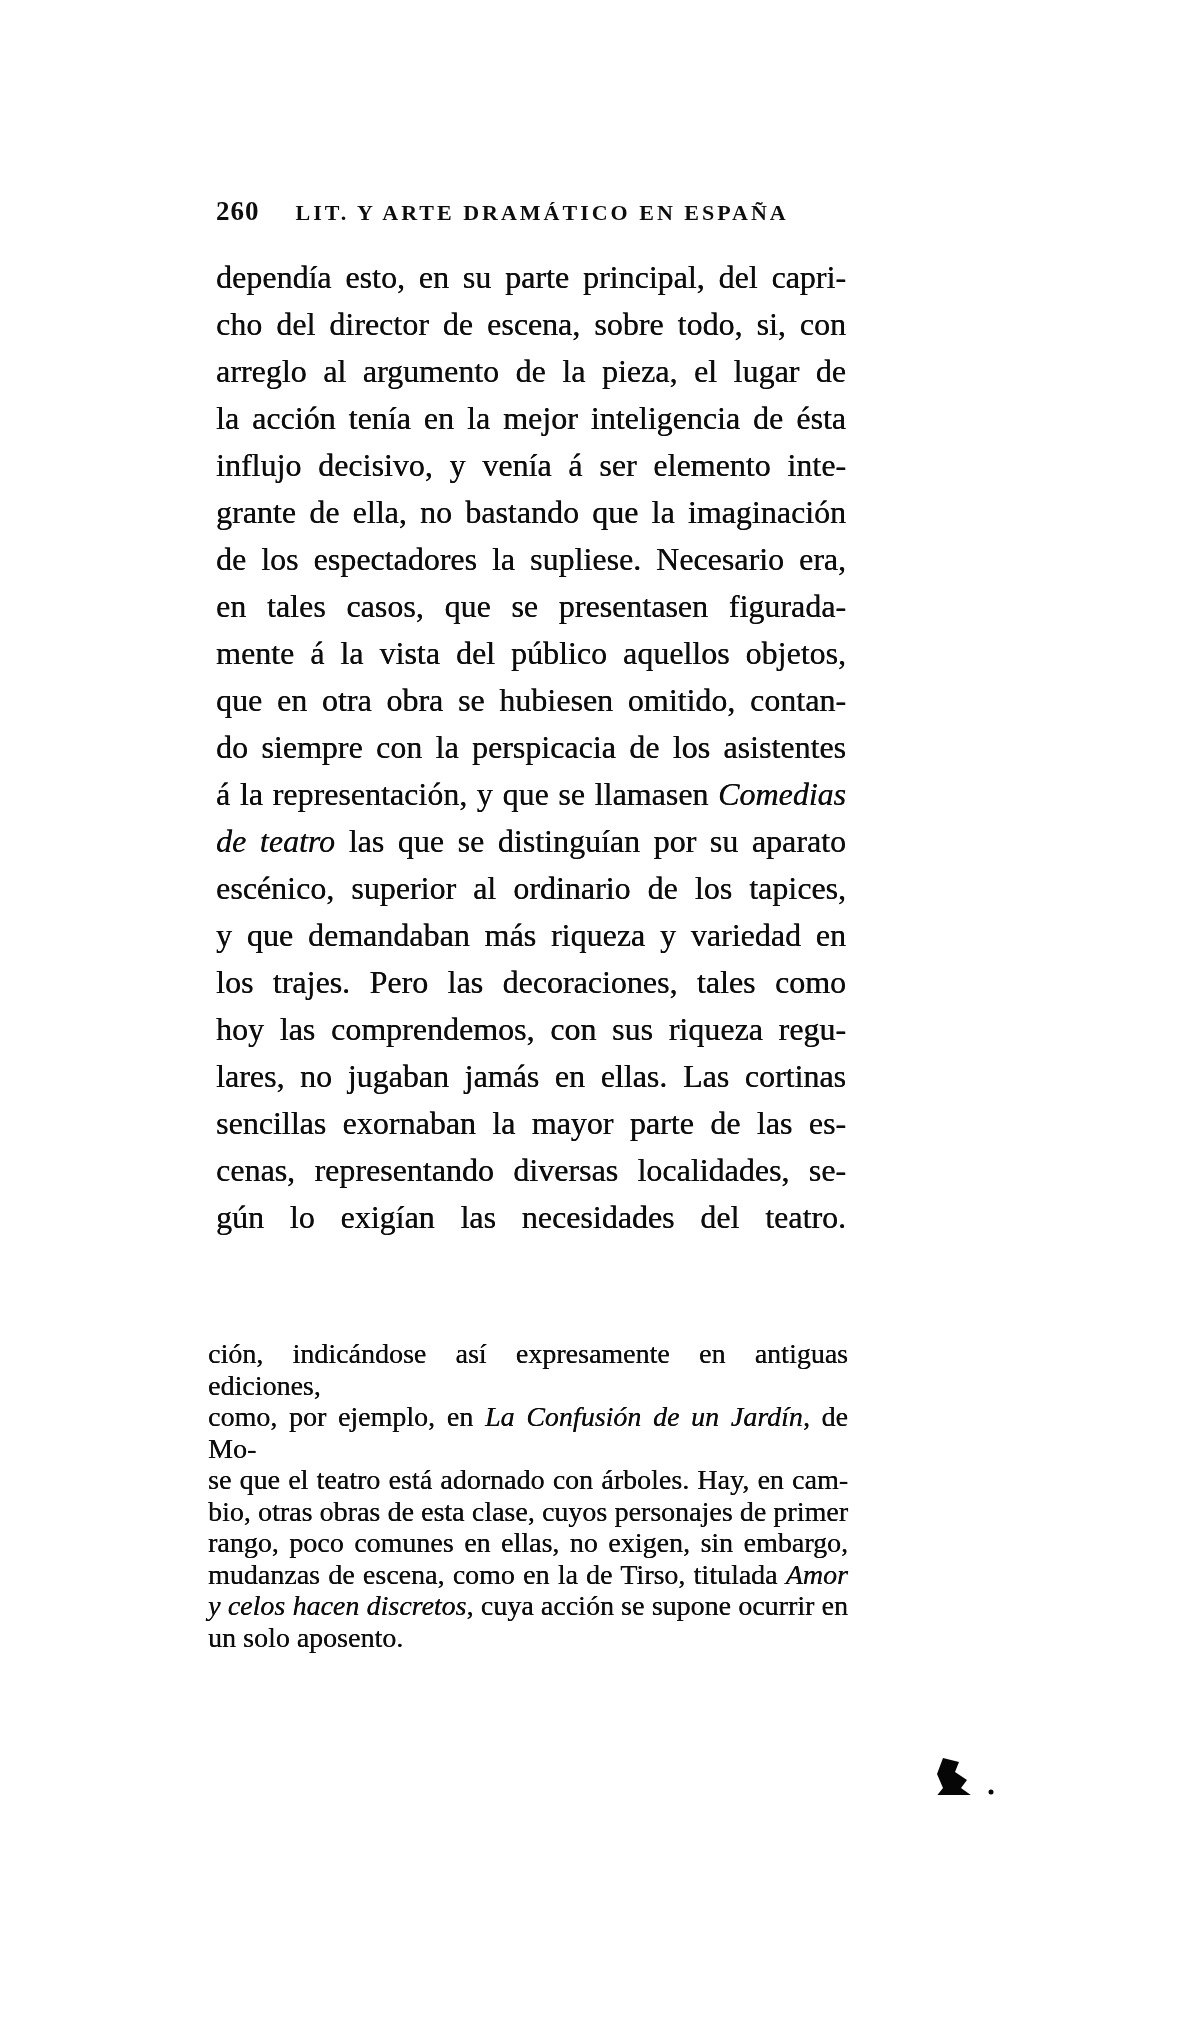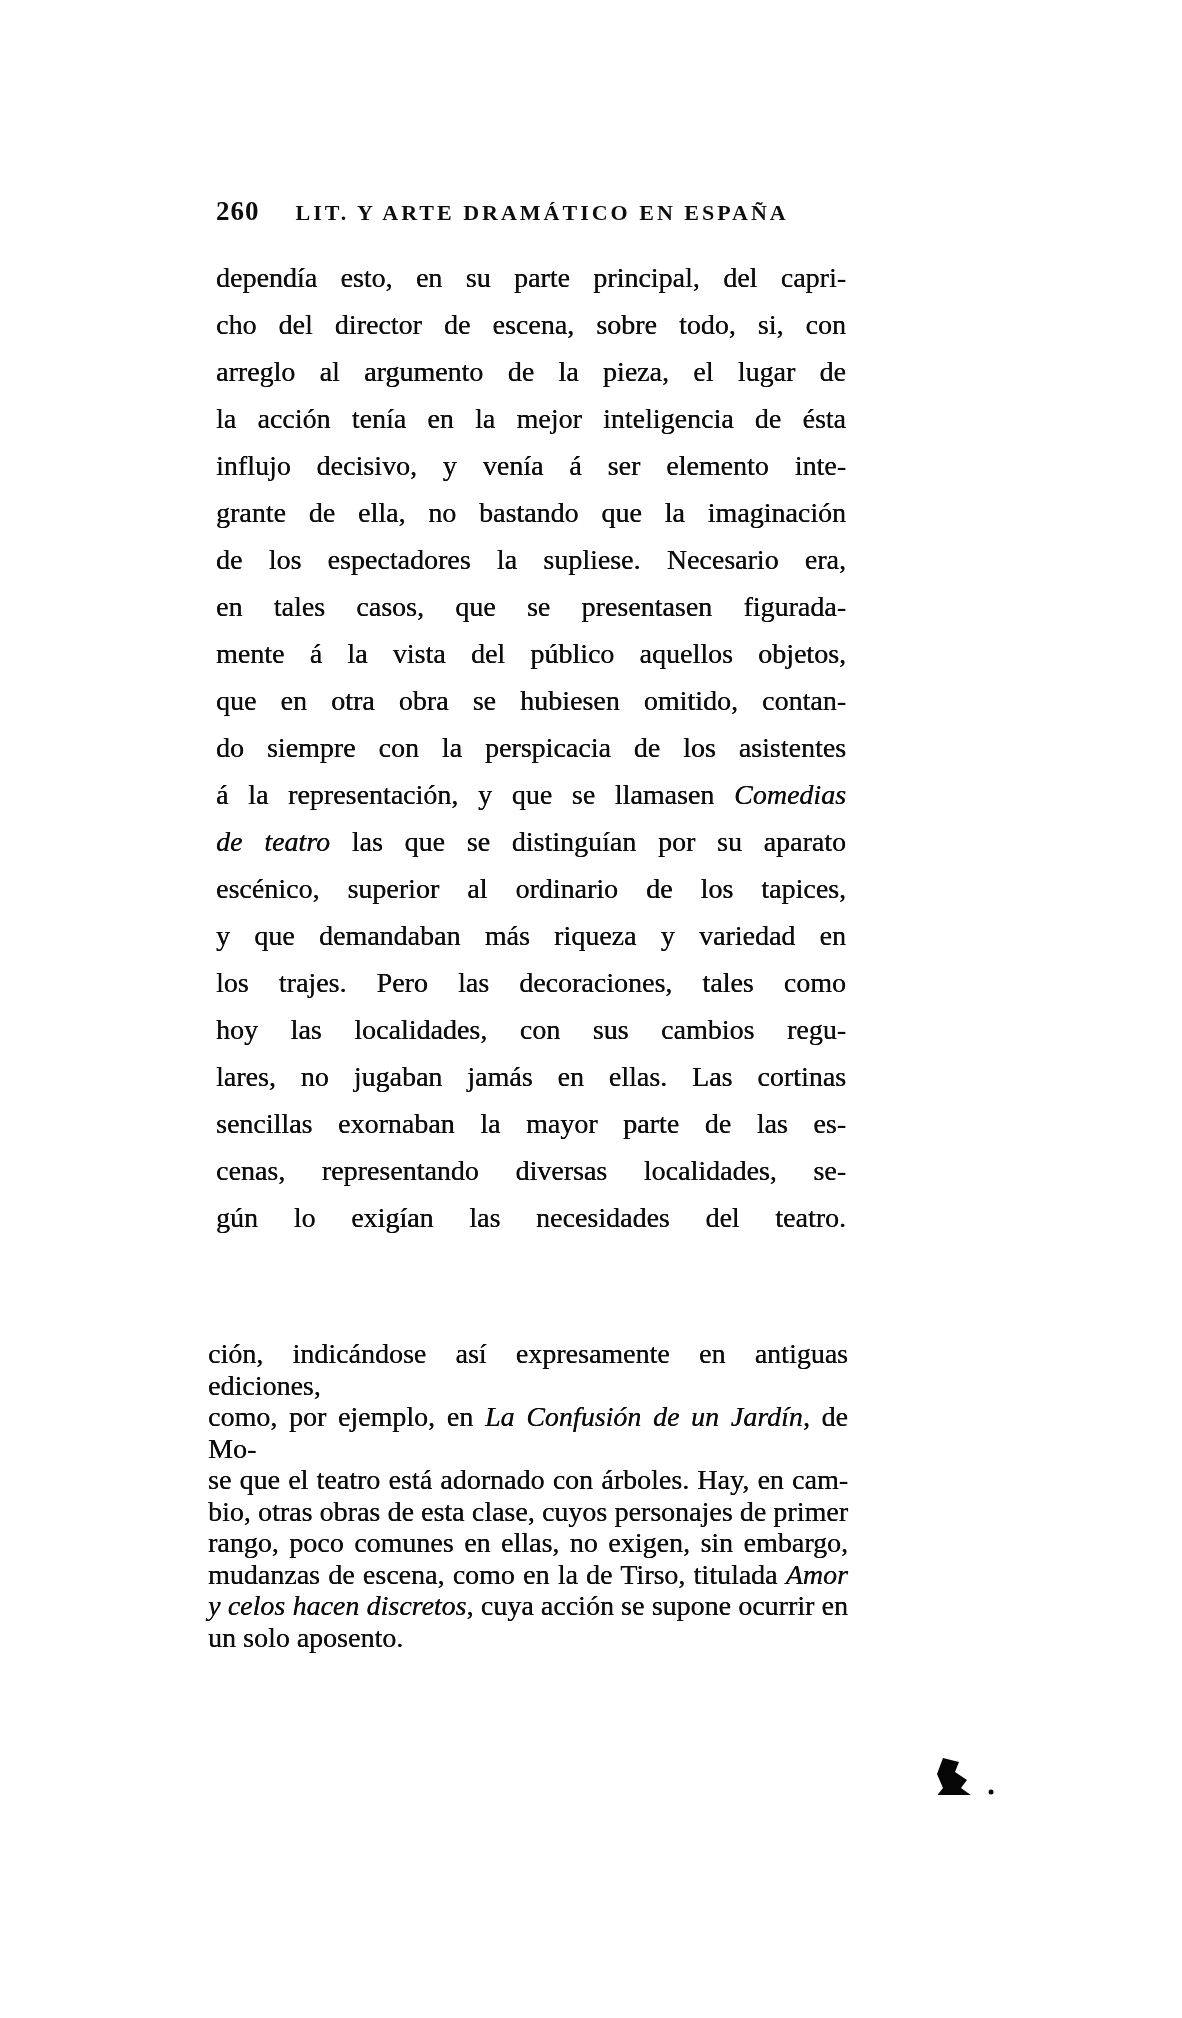--- a/index.html
+++ b/index.html
@@ -15,21 +15,21 @@
   }
   .pagenum {
     font-size:27px; font-weight:bold; letter-spacing:1px;
   }
   .running-title {
     margin-left:36px; font-size:22px; font-weight:bold; letter-spacing:3px;
   }
   
   .body-text {
     position:absolute; left:216px; top:254px; width:630px;
-    font-size:28px; line-height:47px;
+    font-size:32px; line-height:47px;
     text-shadow:0.3px 0 0 currentColor;
   }
   
   .footnote {
     position:absolute; left:208px; top:1338px; width:640px;
     font-size:28px; line-height:31.5px;
     text-shadow:0.25px 0 0 currentColor;
   }
   .tline { text-align:justify; text-align-last:justify; }
   .tline.last-left { text-align-last:left; }
@@ -74,21 +74,21 @@
       <div class="tline"><span>de los espectadores la supliese. Necesario era,</span></div>
       <div class="tline"><span>en tales casos, que se presentasen figurada-</span></div>
       <div class="tline"><span>mente á la vista del público aquellos objetos,</span></div>
       <div class="tline"><span>que en otra obra se hubiesen omitido, contan-</span></div>
       <div class="tline"><span>do siempre con la perspicacia de los asistentes</span></div>
       <div class="tline"><span>á la representación, y que se llamasen </span><span class="it">Comedias</span></div>
       <div class="tline"><span class="it">de teatro</span><span> las que se distinguían por su aparato</span></div>
       <div class="tline"><span>escénico, superior al ordinario de los tapices,</span></div>
       <div class="tline"><span>y que demandaban más riqueza y variedad en</span></div>
       <div class="tline"><span>los trajes. Pero las decoraciones, tales como</span></div>
-      <div class="tline"><span>hoy las localidades, con sus cambios regu-</span></div>
+      <div class="tline"><span>hoy las comprendemos, con sus riqueza regu-</span></div>
       <div class="tline"><span>lares, no jugaban jamás en ellas. Las cortinas</span></div>
       <div class="tline"><span>sencillas exornaban la mayor parte de las es-</span></div>
       <div class="tline"><span>cenas, representando diversas localidades, se-</span></div>
       <div class="tline"><span>gún lo exigían las necesidades del teatro.</span></div>
     </div>
 
   <div class="footnote" id="footnote-lines">
       <div class="tline"><span>ción, indicándose así expresamente en antiguas ediciones,</span></div>
       <div class="tline"><span>como, por ejemplo, en </span><span class="it">La Confusión de un Jardín</span><span>, de Mo-</span></div>
       <div class="tline"><span>se que el teatro está adornado con árboles. Hay, en cam-</span></div>

